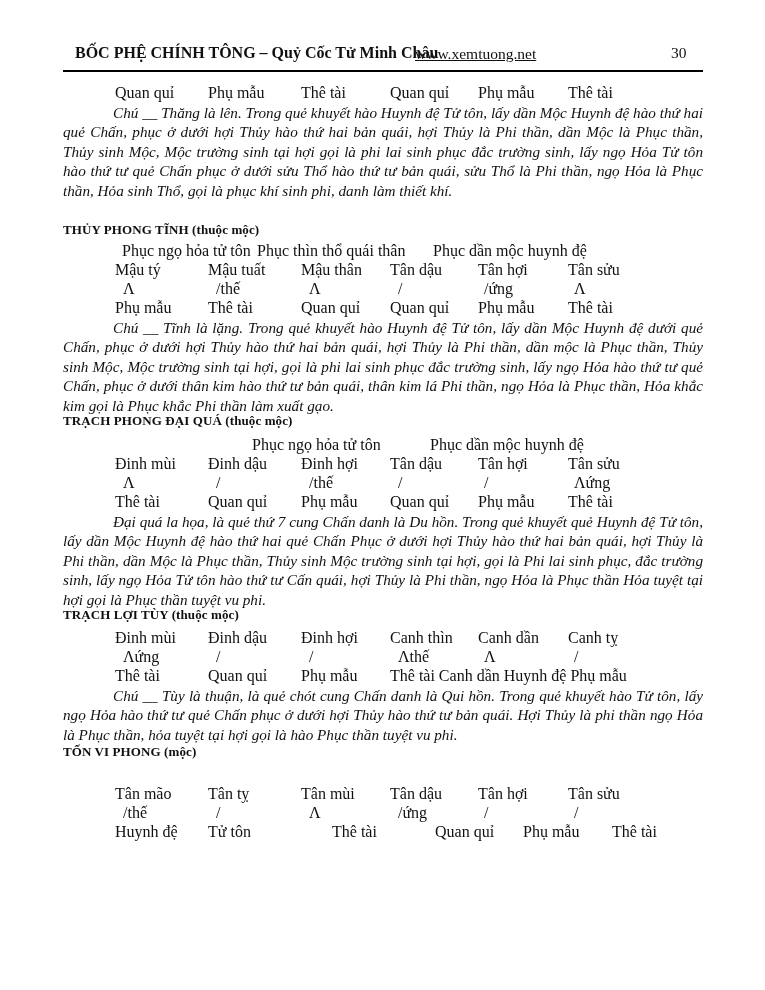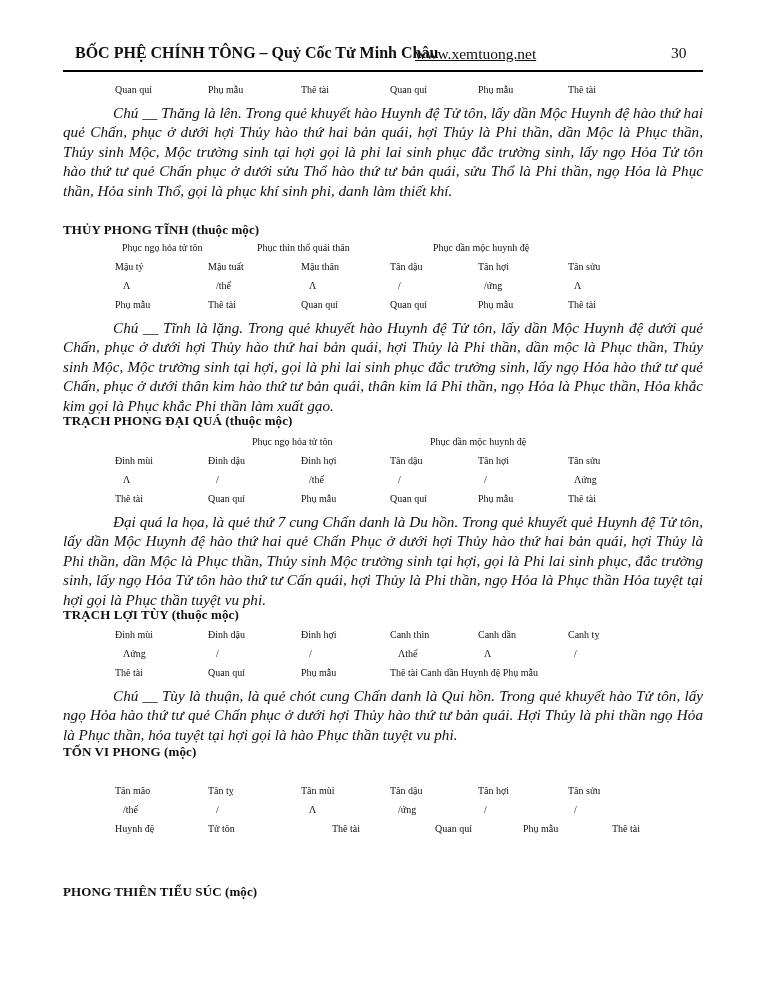--- a/index.html
+++ b/index.html
@@ -5,21 +5,21 @@
   html,body{margin:0;padding:0;background:#ffffff;}
   .page{
     position:relative;width:765px;height:990px;background:#ffffff;
     font-family:"Liberation Serif","DejaVu Serif",serif;color:#101010;
     overflow:hidden;
   }
   .hdr-title{position:absolute;left:75px;top:44px;font-weight:bold;font-size:16px;white-space:nowrap;}
   .hdr-url{position:absolute;left:415px;top:45px;font-size:15.5px;text-decoration:underline;white-space:nowrap;color:#101010;}
   .hdr-page{position:absolute;left:671px;top:44px;font-size:15.5px;}
   .rule{position:absolute;left:63px;top:70px;width:640px;height:2px;background:#000;}
-  .row{position:absolute;left:0;top:0;width:707px;height:18px;font-size:10px;}
+  .row{position:absolute;left:0;top:0;width:707px;height:18px;font-size:16px;}
   .row span{position:absolute;white-space:nowrap;}
   .heading{position:absolute;left:63px;font-weight:bold;font-size:13px;white-space:nowrap;letter-spacing:.1px;}
   .para{
     position:absolute;left:63px;width:640px;
     font-style:italic;font-size:15.2px;line-height:19.4px;
     text-align:justify;text-indent:50px;
   }
   
   .c1{left:115px}.c2{left:208px}.c3{left:301px}.c4{left:390px}.c5{left:478px}.c6{left:568px}
   .s1{left:123px}.s2{left:216px}.s3{left:309px}.s4{left:398px}.s5{left:484px}.s6{left:574px}
@@ -152,15 +152,14 @@
   </div>
   <div class="row" style="top:823px">
     <span style="left:115px">Huynh đệ</span>
     <span style="left:208px">Tử tôn</span>
     <span style="left:332px">Thê tài</span>
     <span style="left:435px">Quan quỉ</span>
     <span style="left:523px">Phụ mẫu</span>
     <span style="left:612px">Thê tài</span>
   </div>
 
-  <div class="heading" style="top:884px">PHONG THIÊN TIỂU SÚC (mộc)</div>
 
 </div>
 
 </body></html>

